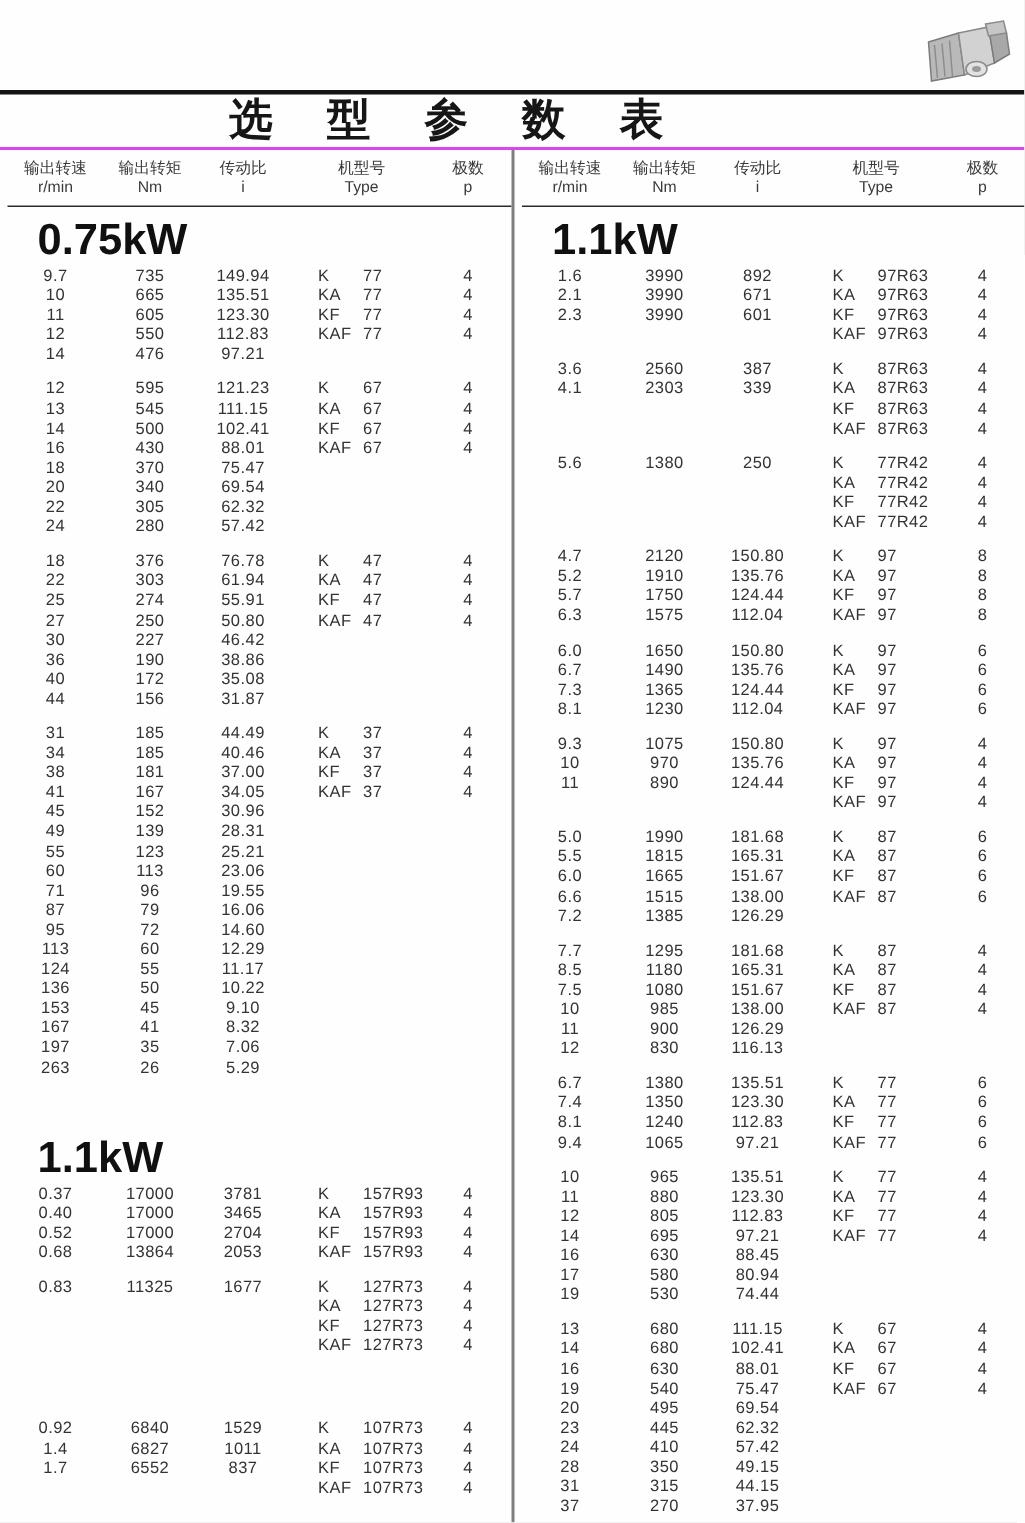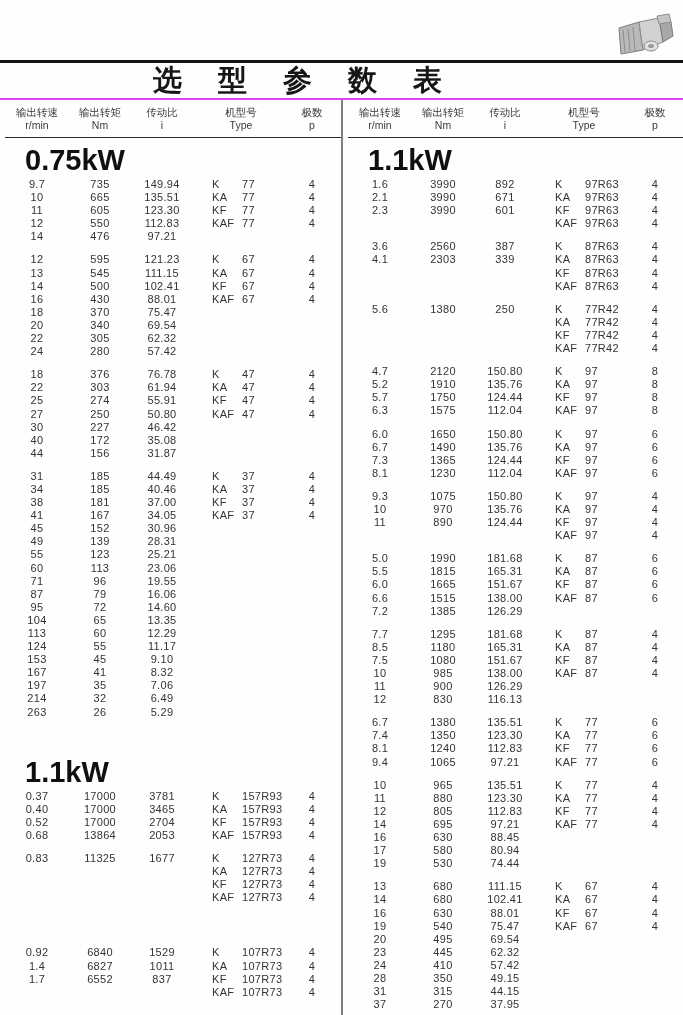--- a/index.html
+++ b/index.html
@@ -240,20 +240,30 @@
               <span class="c c1">30</span>
               <span class="c c2">227</span>
               <span class="c c3">46.42</span>
               <span class="c c4">
                 <i class="pfx"></i>
                 <i class="mdl"></i>
               </span>
               <span class="c c5"></span>
             </div>
             <div class="row">
+              <span class="c c1">36</span>
+              <span class="c c2">190</span>
+              <span class="c c3">38.86</span>
+              <span class="c c4">
+                <i class="pfx"></i>
+                <i class="mdl"></i>
+              </span>
+              <span class="c c5"></span>
+            </div>
+            <div class="row">
               <span class="c c1">40</span>
               <span class="c c2">172</span>
               <span class="c c3">35.08</span>
               <span class="c c4">
                 <i class="pfx"></i>
                 <i class="mdl"></i>
               </span>
               <span class="c c5"></span>
             </div>
             <div class="row">
@@ -372,50 +382,50 @@
               <span class="c c1">95</span>
               <span class="c c2">72</span>
               <span class="c c3">14.60</span>
               <span class="c c4">
                 <i class="pfx"></i>
                 <i class="mdl"></i>
               </span>
               <span class="c c5"></span>
             </div>
             <div class="row">
-              <span class="c c1">104</span>
-              <span class="c c2">65</span>
-              <span class="c c3">13.35</span>
-              <span class="c c4">
-                <i class="pfx"></i>
-                <i class="mdl"></i>
-              </span>
-              <span class="c c5"></span>
-            </div>
-            <div class="row">
               <span class="c c1">113</span>
               <span class="c c2">60</span>
               <span class="c c3">12.29</span>
               <span class="c c4">
                 <i class="pfx"></i>
                 <i class="mdl"></i>
               </span>
               <span class="c c5"></span>
             </div>
             <div class="row">
               <span class="c c1">124</span>
               <span class="c c2">55</span>
               <span class="c c3">11.17</span>
               <span class="c c4">
                 <i class="pfx"></i>
                 <i class="mdl"></i>
               </span>
               <span class="c c5"></span>
             </div>
             <div class="row">
+              <span class="c c1">136</span>
+              <span class="c c2">50</span>
+              <span class="c c3">10.22</span>
+              <span class="c c4">
+                <i class="pfx"></i>
+                <i class="mdl"></i>
+              </span>
+              <span class="c c5"></span>
+            </div>
+            <div class="row">
               <span class="c c1">153</span>
               <span class="c c2">45</span>
               <span class="c c3">9.10</span>
               <span class="c c4">
                 <i class="pfx"></i>
                 <i class="mdl"></i>
               </span>
               <span class="c c5"></span>
             </div>
             <div class="row">
@@ -425,30 +435,20 @@
               <span class="c c4">
                 <i class="pfx"></i>
                 <i class="mdl"></i>
               </span>
               <span class="c c5"></span>
             </div>
             <div class="row">
               <span class="c c1">197</span>
               <span class="c c2">35</span>
               <span class="c c3">7.06</span>
-              <span class="c c4">
-                <i class="pfx"></i>
-                <i class="mdl"></i>
-              </span>
-              <span class="c c5"></span>
-            </div>
-            <div class="row">
-              <span class="c c1">214</span>
-              <span class="c c2">32</span>
-              <span class="c c3">6.49</span>
               <span class="c c4">
                 <i class="pfx"></i>
                 <i class="mdl"></i>
               </span>
               <span class="c c5"></span>
             </div>
             <div class="row">
               <span class="c c1">263</span>
               <span class="c c2">26</span>
               <span class="c c3">5.29</span>

